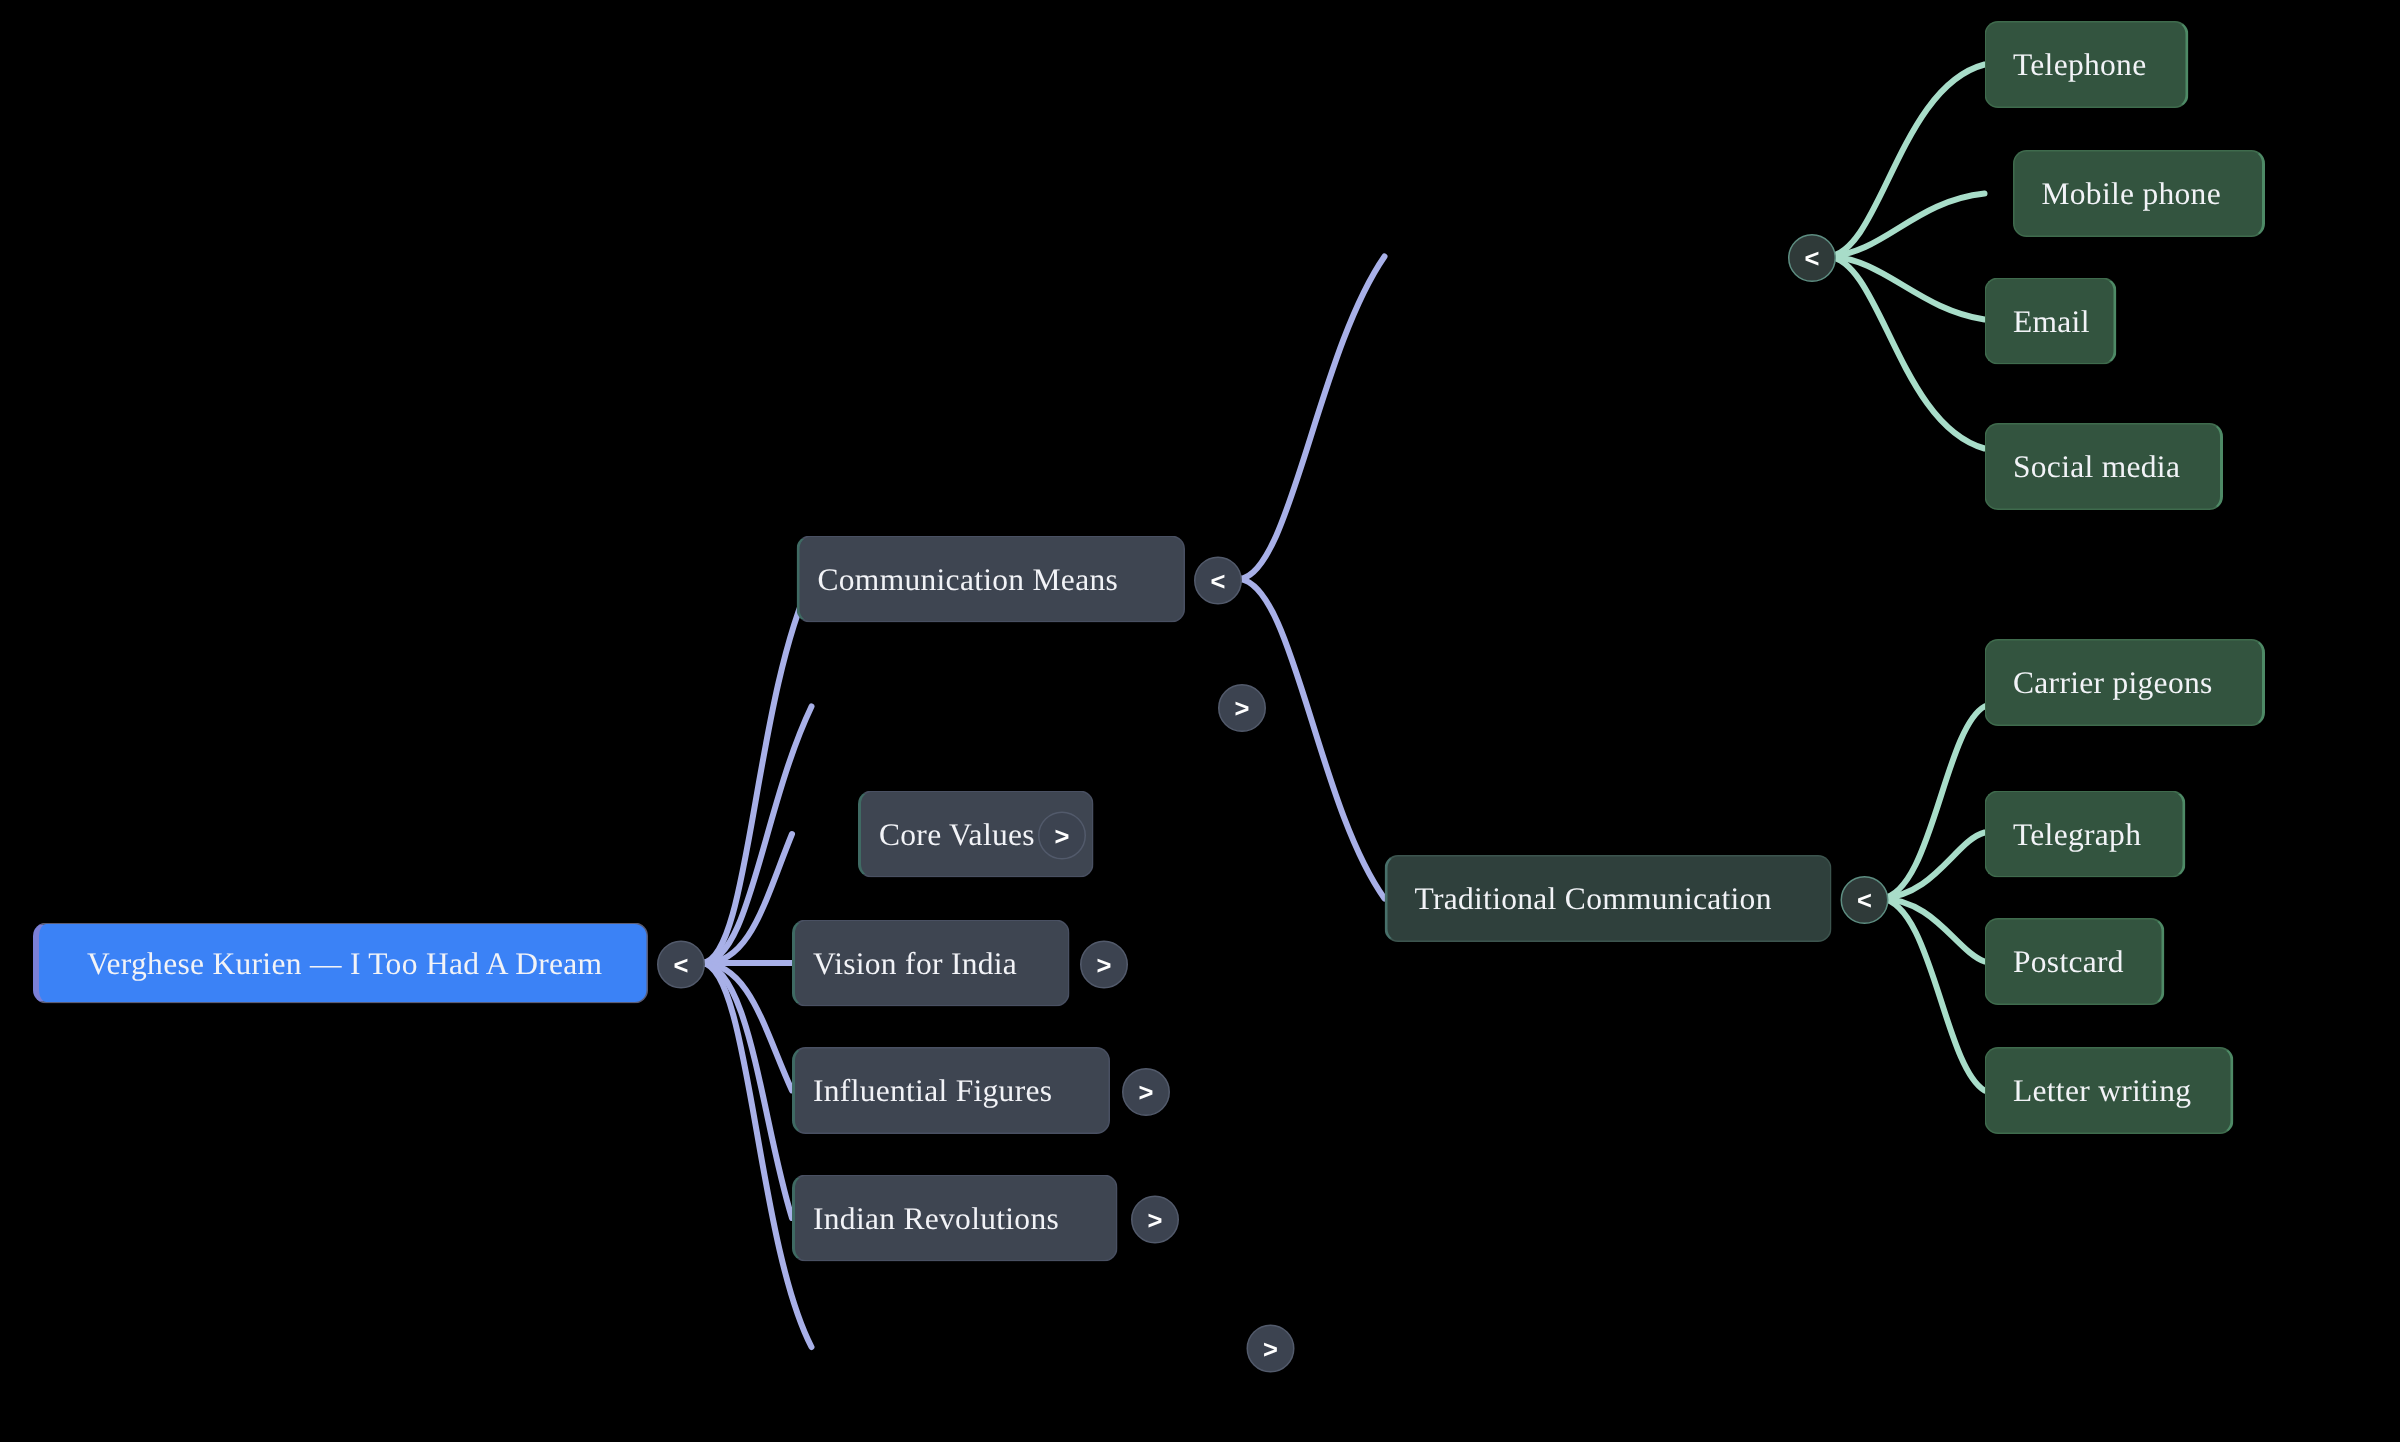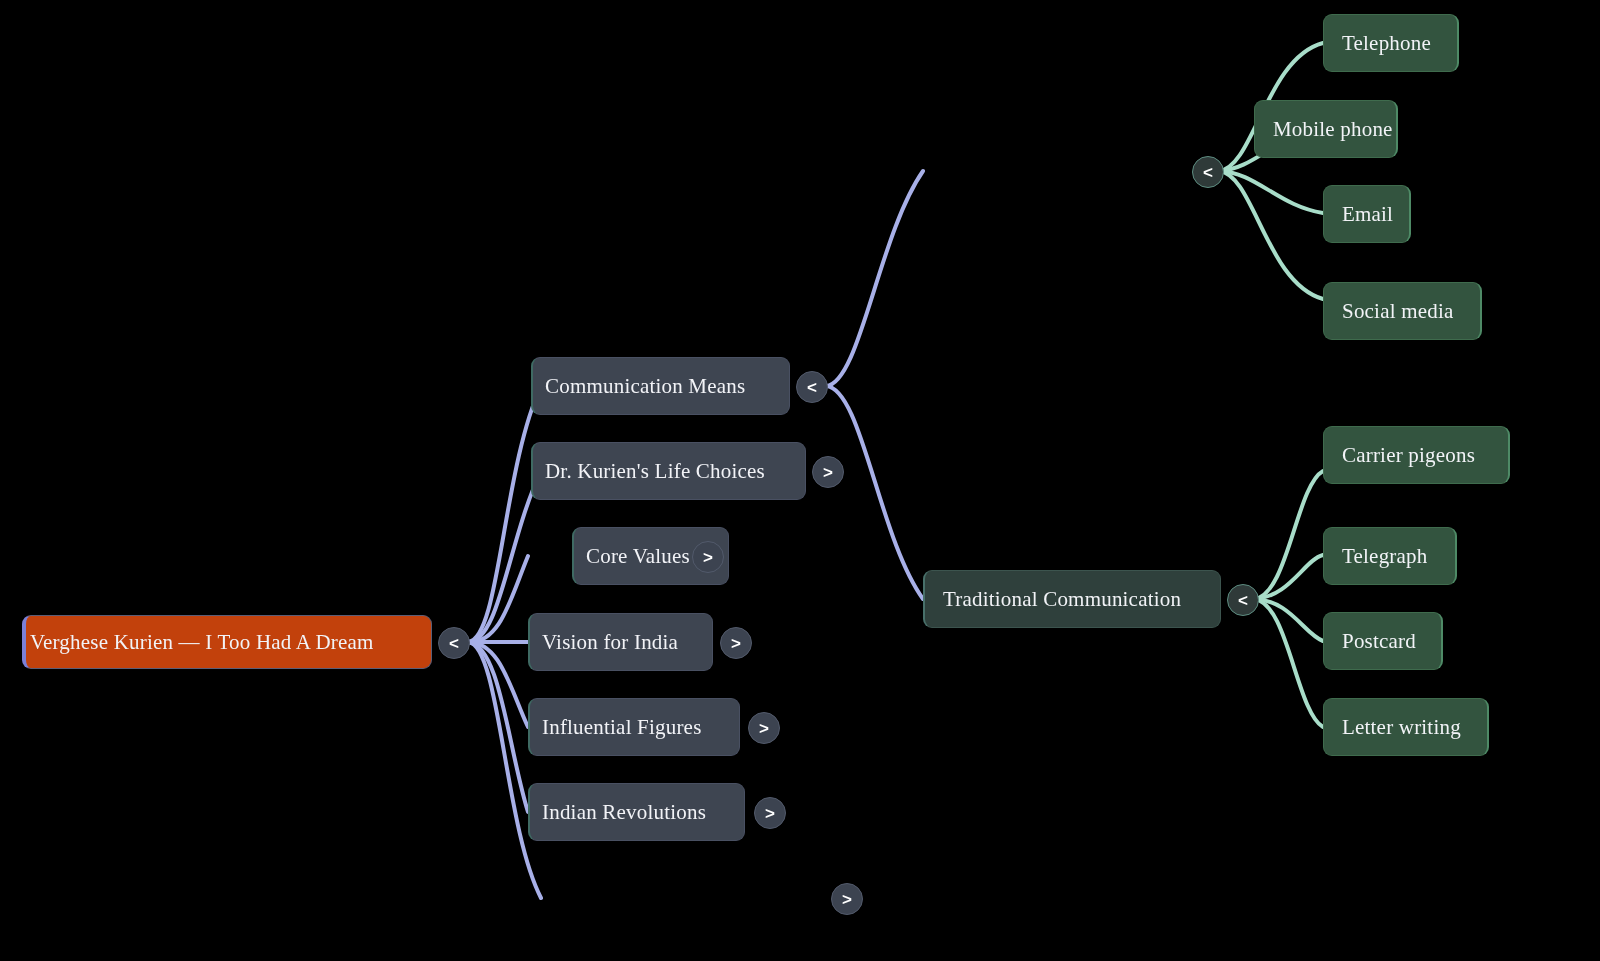--- a/index.html
+++ b/index.html
@@ -32,25 +32,25 @@
     color: #f2f3f7;
     white-space: nowrap;
     letter-spacing: 0.2px;
   }
   .node .label {
     display: block;
     width: 100%;
   }
   
   .node.root {
-    background: #c2410c;
+    background: #3b82f6;
     border: 1px solid #5b5d76;
     border-left: 4px solid #7b80d8;
     font-size: 21px;
-    padding: 0 4px;
+    padding: 0 32px;
   }
   
   .node.branch {
     background: #3e4551;
     border: 1px solid #495062;
     border-left: 2px solid #3f6a63;
     font-size: 21px;
     padding: 0 12px;
   }
   
@@ -124,23 +124,20 @@
   <div class="node root" style="left:22px; top:615px; width:410px; height:54px;">
     <span class="label">Verghese Kurien — I Too Had A Dream</span>
   </div>
   <div class="toggle" style="left:438px; top:627px;">&lt;</div>
 
   <div class="node branch" style="left:531px; top:357px; width:259px; height:58px;">
     <span class="label">Communication Means</span>
   </div>
   <div class="toggle" style="left:796px; top:371px;">&lt;</div>
 
-  <div class="node branch" style="left:531px; top:442px; width:275px; height:58px;">
-    <span class="label">Dr. Kurien's Life Choices</span>
-  </div>
   <div class="toggle" style="left:812px; top:456px;">&gt;</div>
 
   <div class="node branch" style="left:528px; top:527px; width:157px; height:58px;margin-left:44px;">
     <span class="label">Core Values</span>
   </div>
   <div class="toggle" style="left:692px; top:541px;">&gt;</div>
 
   <div class="node branch" style="left:528px; top:613px; width:185px; height:58px;">
     <span class="label">Vision for India</span>
   </div>
@@ -161,21 +158,21 @@
   <div class="toggle teal-ring" style="left:1192px; top:156px;">&lt;</div>
 
   <div class="node subbranch" style="left:923px; top:570px; width:298px; height:58px;">
     <span class="label">Traditional Communication</span>
   </div>
   <div class="toggle teal-ring" style="left:1227px; top:584px;">&lt;</div>
 
   <div class="node leaf" style="left:1323px; top:14px; width:136px; height:58px;justify-content:flex-end;">
     <span class="label">Telephone</span>
   </div>
-  <div class="node leaf" style="left:1254px; top:100px; width:144px; height:58px;">
+  <div class="node leaf" style="left:1342px; top:100px; width:168px; height:58px;">
     <span class="label">Mobile phone</span>
   </div>
   <div class="node leaf" style="left:1323px; top:185px; width:88px; height:58px;">
     <span class="label">Email</span>
   </div>
   <div class="node leaf" style="left:1323px; top:270px; width:159px; height:58px;margin-top:12px;">
     <span class="label">Social media</span>
   </div>
 
   <div class="node leaf" style="left:1323px; top:426px; width:187px; height:58px;">

